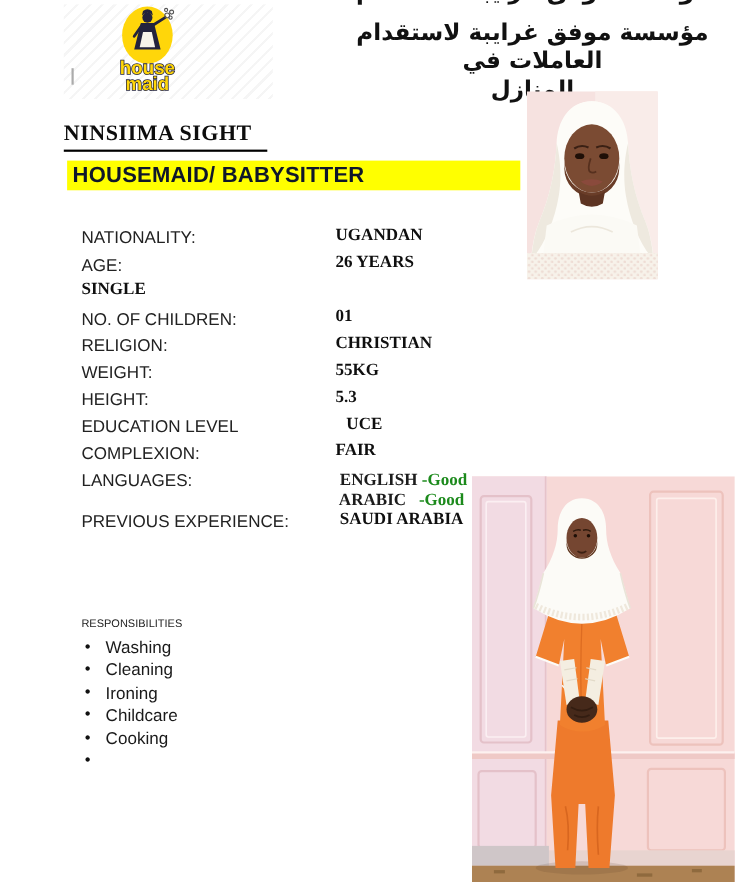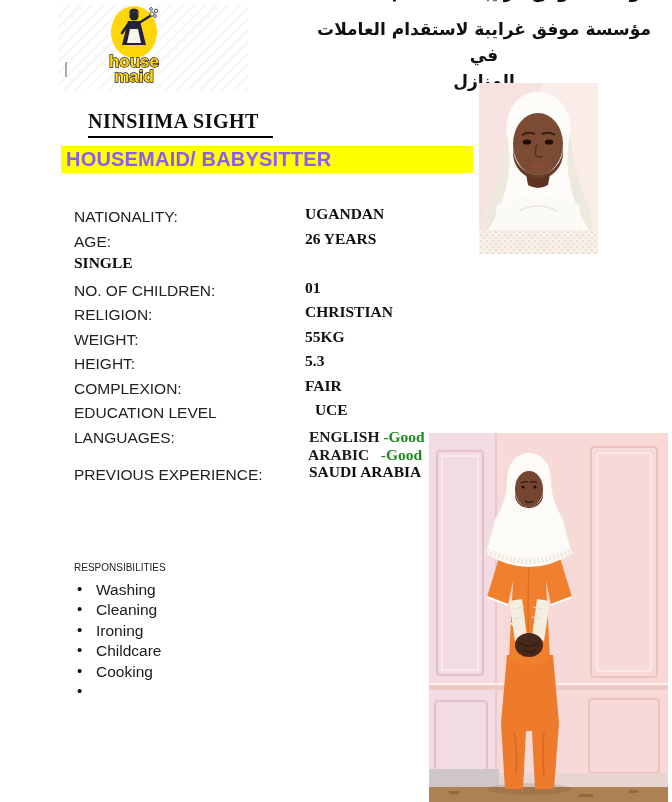--- a/index.html
+++ b/index.html
@@ -13,35 +13,35 @@
     position:absolute;left:58px;top:4px;width:190px;height:86px;
     background:repeating-linear-gradient(135deg,rgba(160,160,160,.10) 0 2px,transparent 2px 8px);
   }
   .scan-mark{position:absolute;left:65px;top:62px;width:2px;height:15px;background:#ababab;}
   .logo{position:absolute;left:94px;top:5px;width:80px;height:84px;}
   
   .ar-clip{position:absolute;left:300px;top:0;width:368px;height:6px;overflow:hidden;}
   .ar-clip .inner{margin-top:-21px;}
   .ar-head,.ar-clip .inner{
     direction:rtl;text-align:center;font-family:"DejaVu Sans",sans-serif;
-    font-weight:bold;font-size:17px;line-height:26px;color:#111;
+    font-weight:bold;font-size:21px;line-height:26px;color:#111;
   }
   .ar-head{position:absolute;left:300px;top:16px;width:368px;}
   
   .name{
-    position:absolute;left:88px;top:110px;
+    position:absolute;left:58px;top:110px;
     font-family:"Liberation Serif",serif;font-weight:bold;font-size:20px;
     letter-spacing:.5px;color:#0d0d0d;
     border-bottom:2px solid #000;padding:0 14px 3px 0;display:inline-block;
   }
   .title-bar{
     position:absolute;left:61px;top:146px;width:412px;height:27px;
     background:var(--highlight,#ffff00);
     font-weight:bold;font-size:20px;line-height:27px;padding-left:5px;
-    box-sizing:border-box;color:#8b5cf6;letter-spacing:.2px;
+    box-sizing:border-box;color:#0f172a;letter-spacing:.2px;
   }
   
   .details{position:absolute;left:74px;top:208px;width:400px;}
   .drow{display:flex;height:24.5px;align-items:flex-start;}
   .dlabel{width:231px;font-size:15.5px;color:#222;}
   .dvalue{
     font-family:"Liberation Serif",serif;font-weight:bold;font-size:15.5px;
     color:#0f0f0f;margin-top:-3px;white-space:pre;
   }
   .drow.langs{height:auto;}
@@ -123,26 +123,26 @@
     </div>
     <div class="drow">
       <span class="dlabel">WEIGHT:</span>
       <span class="dvalue">55KG</span>
     </div>
     <div class="drow">
       <span class="dlabel">HEIGHT:</span>
       <span class="dvalue">5.3</span>
     </div>
     <div class="drow">
+      <span class="dlabel">EDUCATION LEVEL</span>
+      <span class="dvalue indent"> UCE</span>
+    </div>
+    <div class="drow">
       <span class="dlabel">COMPLEXION:</span>
       <span class="dvalue">FAIR</span>
-    </div>
-    <div class="drow">
-      <span class="dlabel">EDUCATION LEVEL</span>
-      <span class="dvalue indent"> UCE</span>
     </div>
     <div class="drow langs">
       <span class="dlabel">LANGUAGES:</span>
       <span>
         <span class="lang-line" style="display:block"><span> ENGLISH </span><span class="lang-level">-Good</span></span>
         <span class="lang-line" style="display:block"><span> ARABIC   </span><span class="lang-level">-Good</span></span>
       </span>
     </div>
     <div class="drow">
       <span class="dlabel">PREVIOUS EXPERIENCE:</span>

